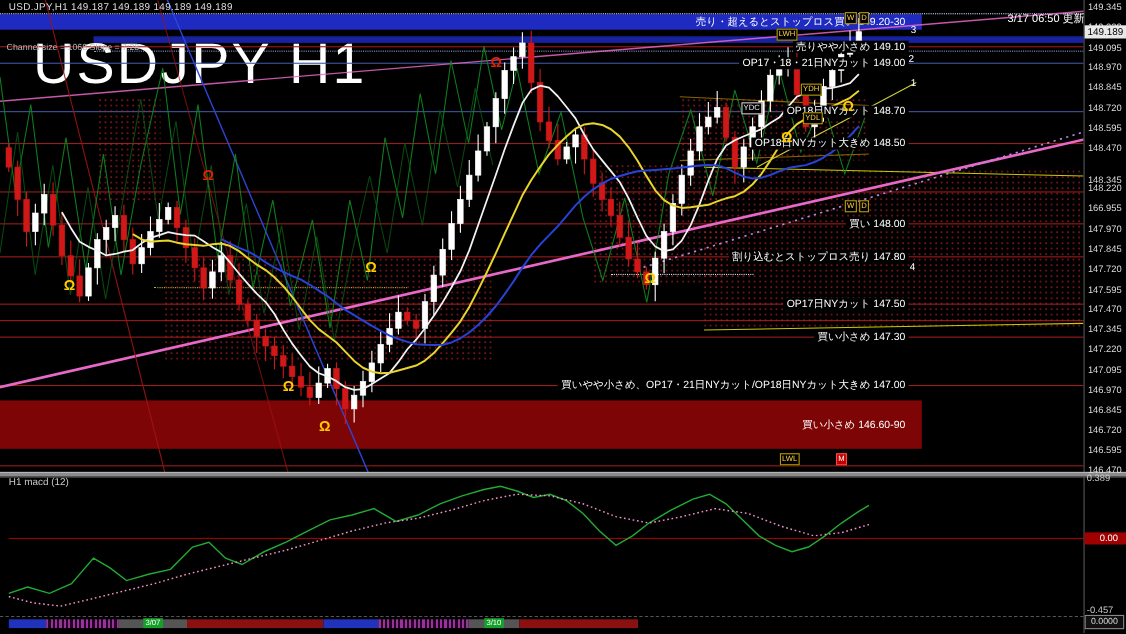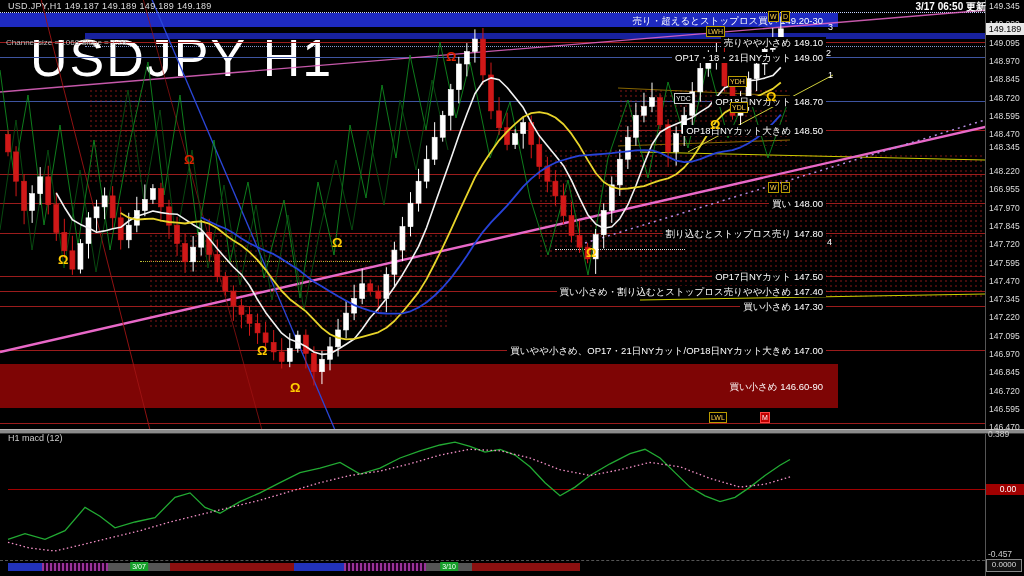--- a/index.html
+++ b/index.html
@@ -2,21 +2,21 @@
 <html><head>
 <meta charset="utf-8">
 <style>
   html,body{margin:0;padding:0;background:#000;}
   #root{position:relative;width:1024px;height:576px;background:#000;overflow:hidden;
         font-family:"Liberation Sans","DejaVu Sans",sans-serif;}
   .abs{position:absolute;}
   .quote{left:8px;top:1px;font-size:9px;color:#ddd;letter-spacing:.3px;z-index:6;}
   .chanlab{left:6px;top:38px;font-size:8px;color:#bbb;z-index:6;}
   .watermark{left:30px;top:28px;font-size:52px;color:#fff;letter-spacing:2px;z-index:2;}
-  .stamp{right:38px;top:0;font-size:10px;color:#fff;z-index:7;font-weight:bold;}
+  .stamp{right:38px;top:10px;font-size:10px;color:#fff;z-index:7;}
   .axis-bg{left:986px;top:0;width:38px;height:576px;background:#000;z-index:5;}
   .axis-sep{left:985px;top:0;width:1px;height:576px;background:#555;z-index:6;}
   .tick{left:989px;font-size:8.5px;color:#ddd;z-index:6;white-space:nowrap;}
   .pricebox{left:986px;width:38px;height:12px;background:#e9e9e9;color:#000;
             font-size:9px;line-height:12px;text-align:center;z-index:7;}
   .anno{right:198px;font-size:9.5px;line-height:11px;color:#fff;white-space:nowrap;
         padding:0 3px;z-index:4;}
   .anno.bg{background:#000;}
   .num{font-size:9px;color:#fff;z-index:5;}
   .tag{font-size:7px;line-height:9px;padding:0 1px;z-index:5;white-space:nowrap;}
@@ -326,37 +326,36 @@
       <div class="abs" style="top: 129.922px; left: 0px; width: 985px; height: 1px; background: rgb(155, 28, 28); z-index: 2;"></div>
       <div class="abs anno bg" style="top: 124.922px; right: 198px; z-index: 4;">OP18日NYカット大きめ 148.50</div>
       <div class="abs" style="top: 173.884px; left: 0px; width: 985px; height: 1px; background: rgb(155, 28, 28); z-index: 2;"></div>
       <div class="abs" style="top: 203.192px; left: 0px; width: 985px; height: 1px; background: rgb(155, 28, 28); z-index: 2;"></div>
       <div class="abs anno bg" style="top: 198.192px; right: 198px; z-index: 4;">買い 148.00</div>
       <div class="abs" style="top: 232.5px; left: 0px; width: 985px; height: 1px; background: rgb(155, 28, 28); z-index: 2;"></div>
       <div class="abs anno bg" style="top: 227.5px; right: 198px; z-index: 4;">割り込むとストップロス売り 147.80</div>
       <div class="abs" style="top: 276.462px; left: 0px; width: 985px; height: 1px; background: rgb(155, 28, 28); z-index: 2;"></div>
       <div class="abs anno bg" style="top: 271.462px; right: 198px; z-index: 4;">OP17日NYカット 147.50</div>
       <div class="abs" style="top: 291.116px; left: 0px; width: 985px; height: 1px; background: rgb(155, 28, 28); z-index: 2;"></div>
-      <div class="abs anno bg" style="top: 286.116px; right: 198px; z-index: 4;">買い小さめ・割り込むとストップロス売りやや小さめ 147.40</div>
       <div class="abs" style="top: 305.77px; left: 0px; width: 985px; height: 1px; background: rgb(155, 28, 28); z-index: 2;"></div>
       <div class="abs anno bg" style="top: 300.77px; right: 198px; z-index: 4;">買い小さめ 147.30</div>
       <div class="abs" style="top: 349.732px; left: 0px; width: 985px; height: 1px; background: rgb(155, 28, 28); z-index: 2;"></div>
       <div class="abs anno bg" style="top: 344.732px; right: 198px; z-index: 4;">買いやや小さめ、OP17・21日NYカット/OP18日NYカット大きめ 147.00</div>
       <div class="abs" style="top: 364.386px; height: 43.962px; left: 0px; width: 838px; background: rgb(126, 5, 5); z-index: 1;"></div>
       <div class="abs anno" style="top: 381.367px; right: 198px; z-index: 4;">買い小さめ 146.60-90</div>
       <div class="abs" style="top: 423.002px; left: 0px; width: 985px; height: 1px; background: rgb(155, 28, 28); z-index: 2;"></div>
       <div class="abs tick" style="top: 1.09606px;">149.345</div>
       <div class="abs tick" style="top: 19.4136px;">149.220</div>
       <div class="abs tick" style="top: 37.7311px;">149.095</div>
       <div class="abs tick" style="top: 56.0486px;">148.970</div>
       <div class="abs tick" style="top: 74.3661px;">148.845</div>
       <div class="abs tick" style="top: 92.6836px;">148.720</div>
       <div class="abs tick" style="top: 111.001px;">148.595</div>
       <div class="abs tick" style="top: 129.319px;">148.470</div>
-      <div class="abs tick" style="top: 142px;">148.345</div>
+      <div class="abs tick" style="top: 158px;">148.345</div>
       <div class="abs tick" style="top: 165.954px;">148.220</div>
       <div class="abs tick" style="top: 184.271px;">166.955</div>
       <div class="abs tick" style="top: 202.589px;">147.970</div>
       <div class="abs tick" style="top: 220.906px;">147.845</div>
       <div class="abs tick" style="top: 239.224px;">147.720</div>
       <div class="abs tick" style="top: 257.541px;">147.595</div>
       <div class="abs tick" style="top: 275.859px;">147.470</div>
       <div class="abs tick" style="top: 294.176px;">147.345</div>
       <div class="abs tick" style="top: 312.494px;">147.220</div>
       <div class="abs tick" style="top: 330.811px;">147.095</div>

